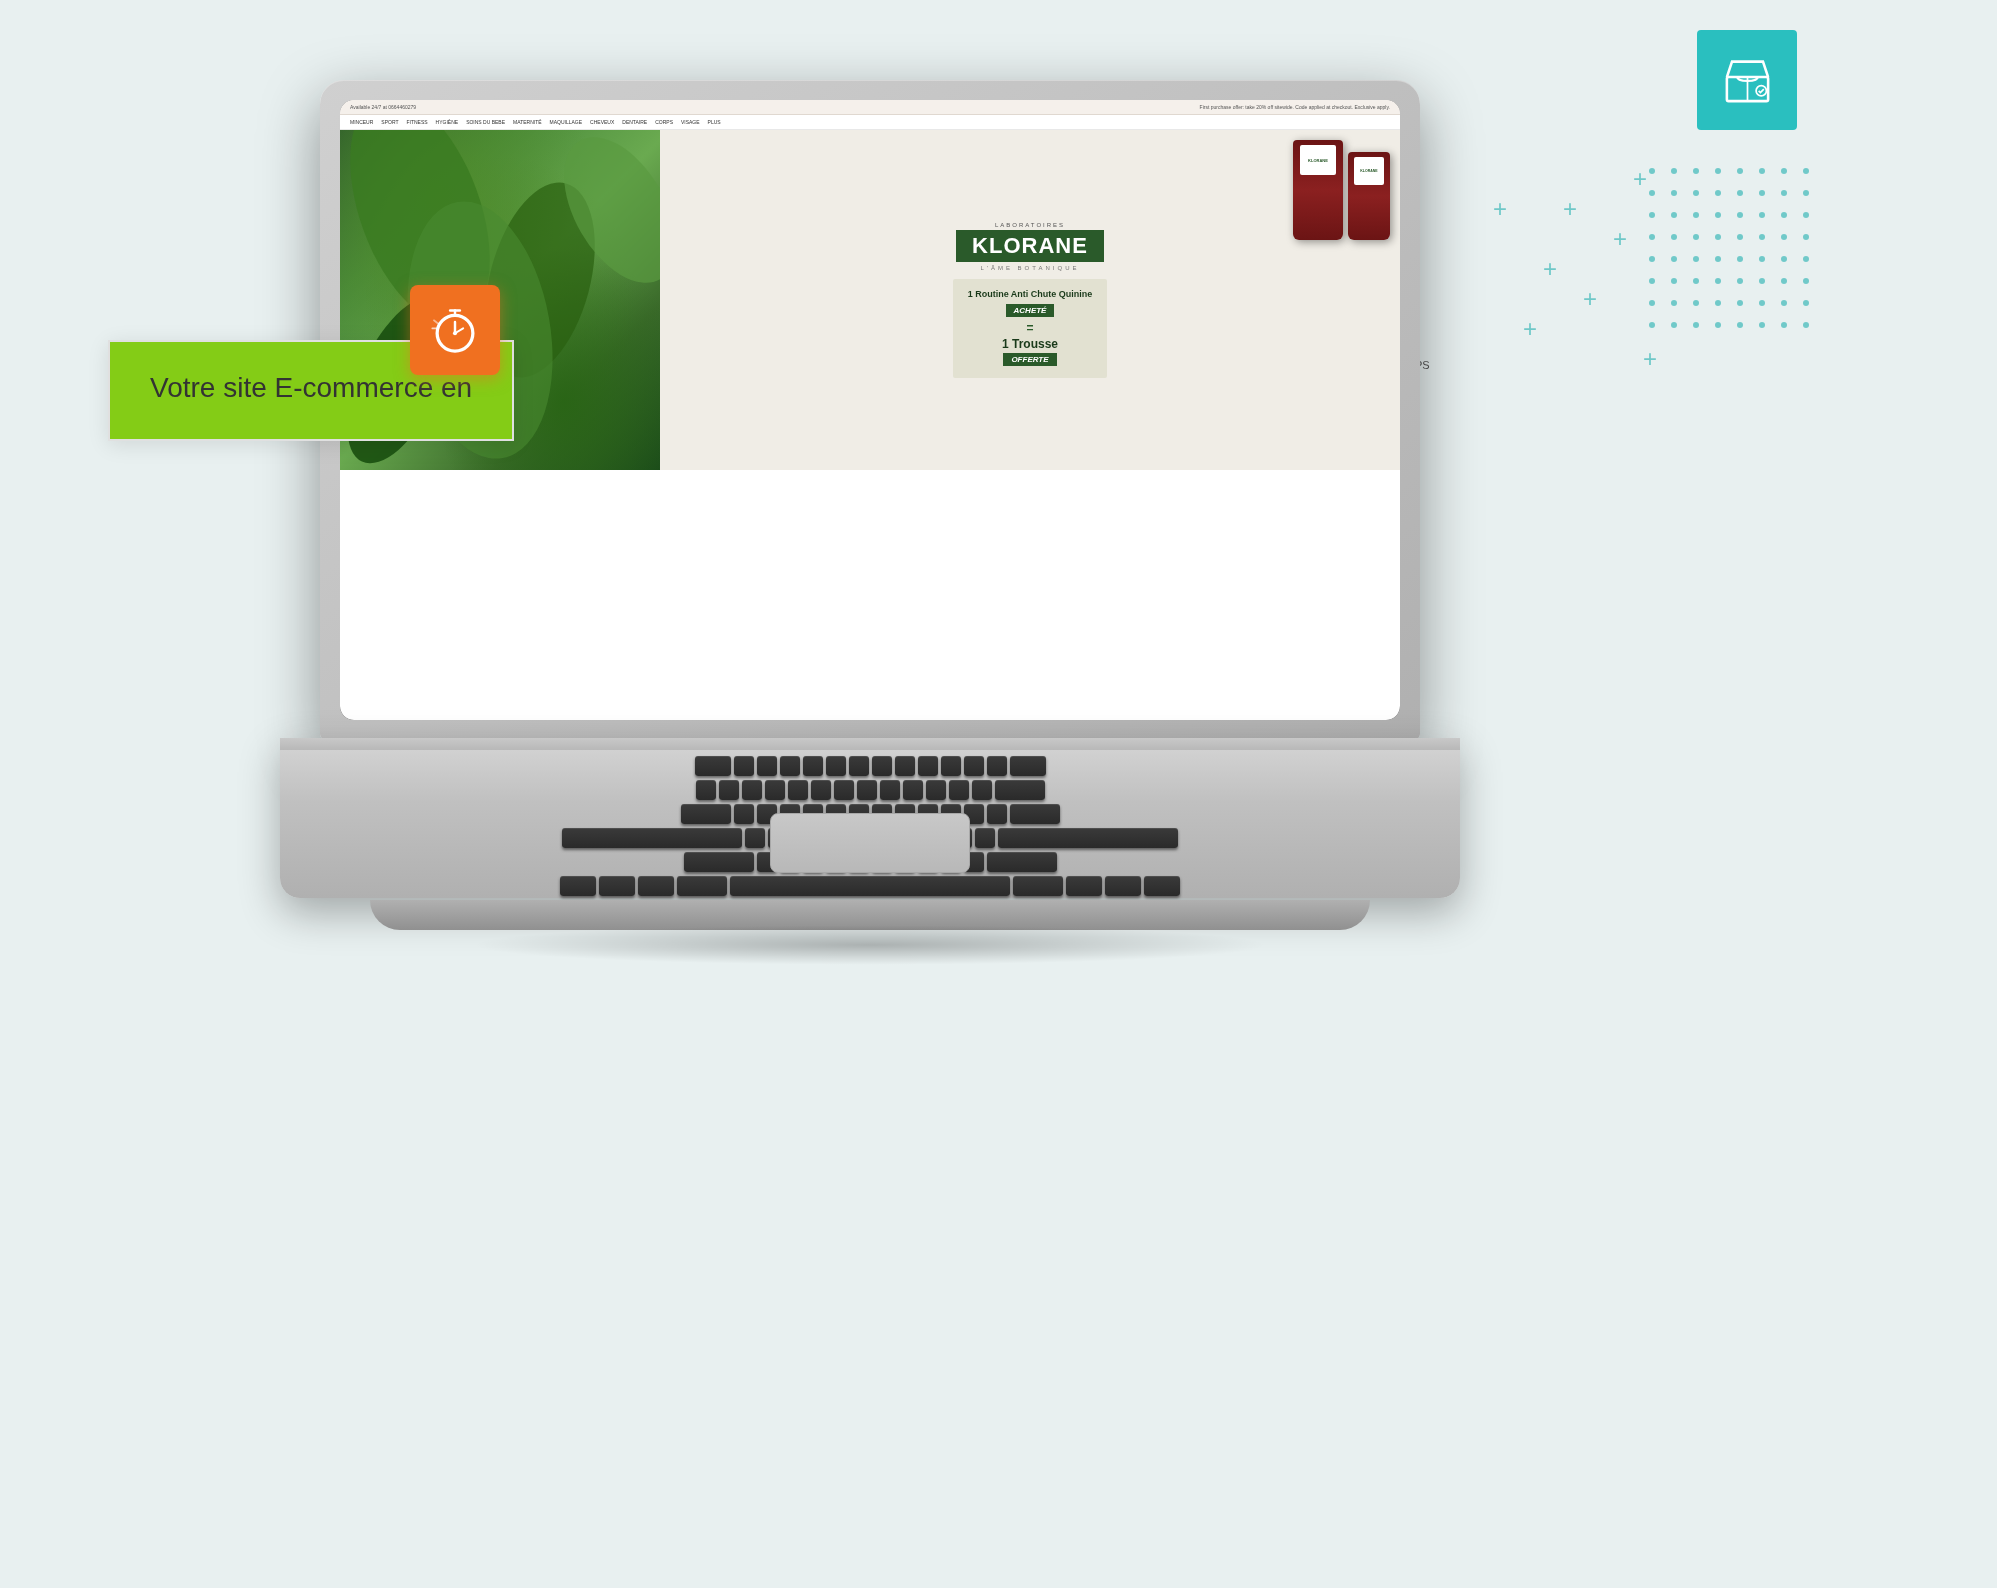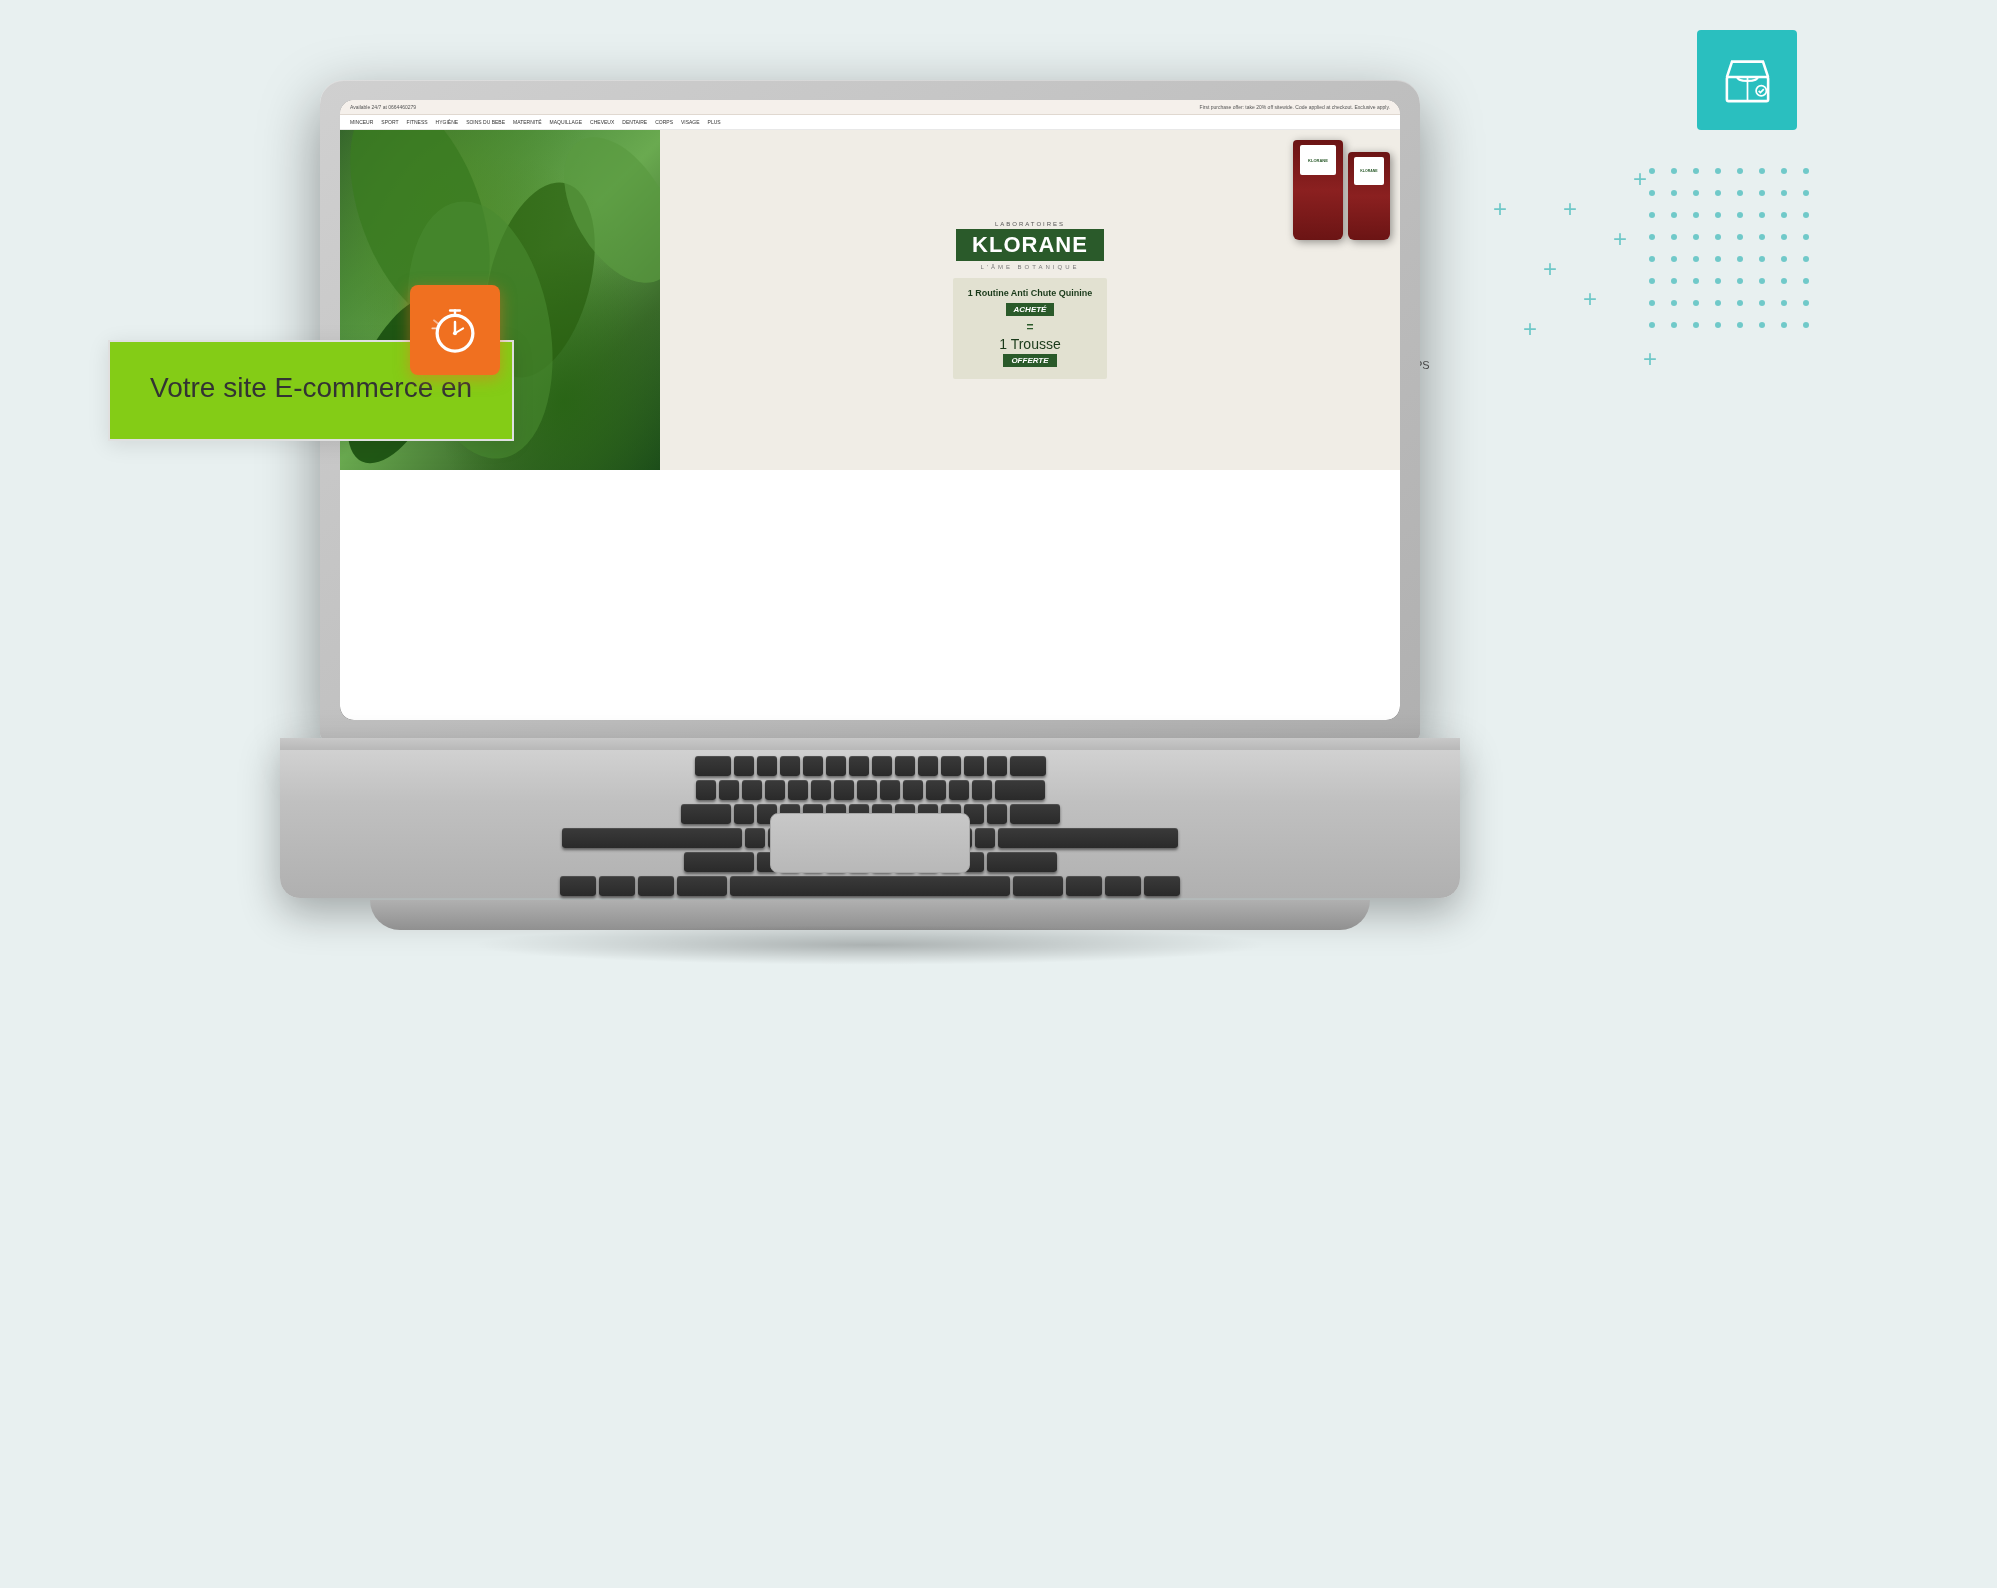--- a/index.html
+++ b/index.html
@@ -299,22 +299,22 @@
     }
 
     .promo-eq {
       font-size: 12px;
       font-weight: bold;
       color: #2a5a2a;
       margin: 2px 0;
     }
 
     .promo-text2 {
-      font-size: 14px;
-      font-weight: normal;
+      font-size: 12px;
+      font-weight: bold;
       color: #1a3a1a;
     }
 
     .hero-products {
       position: absolute;
       right: 10px;
       top: 10px;
       display: flex;
       gap: 5px;
       align-items: flex-end;

